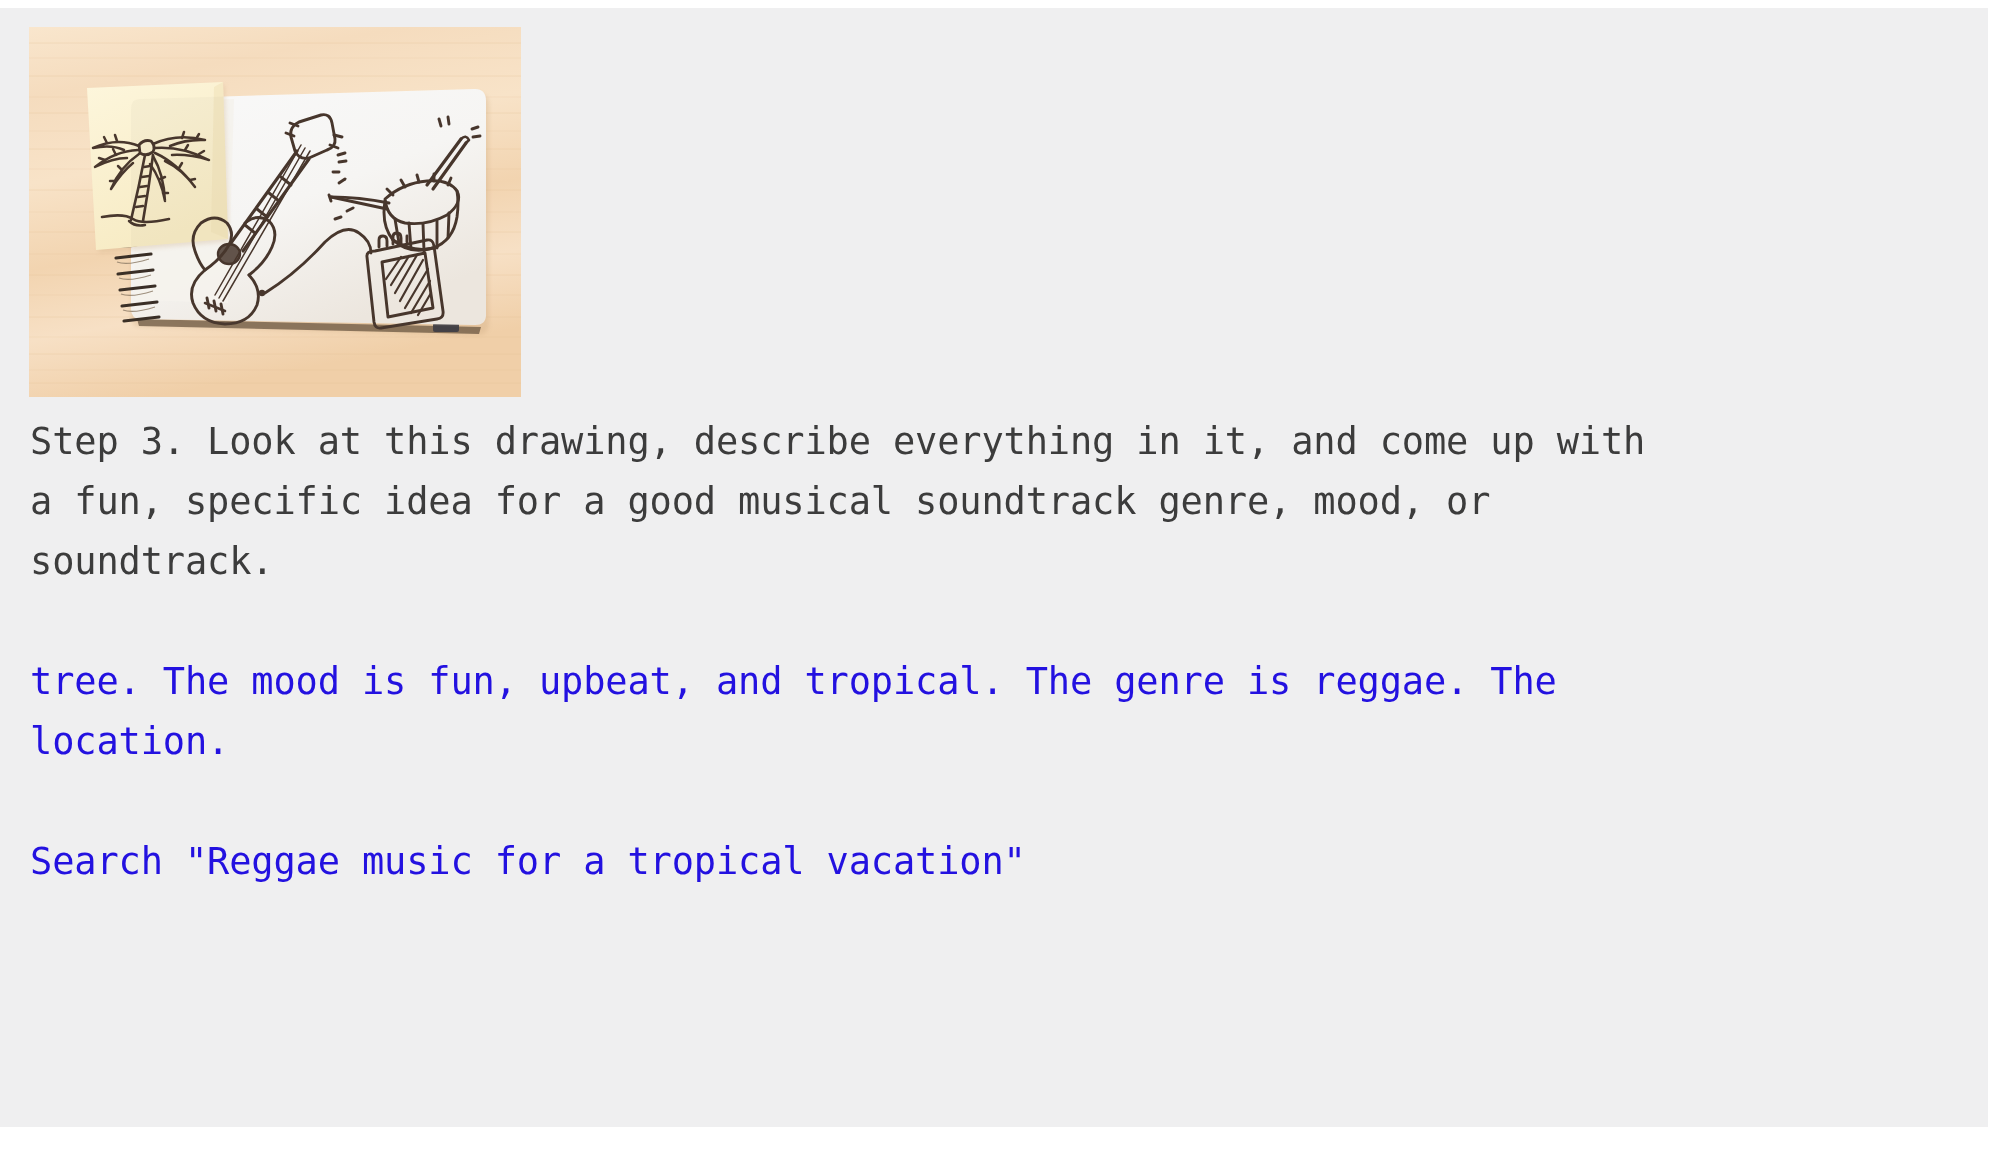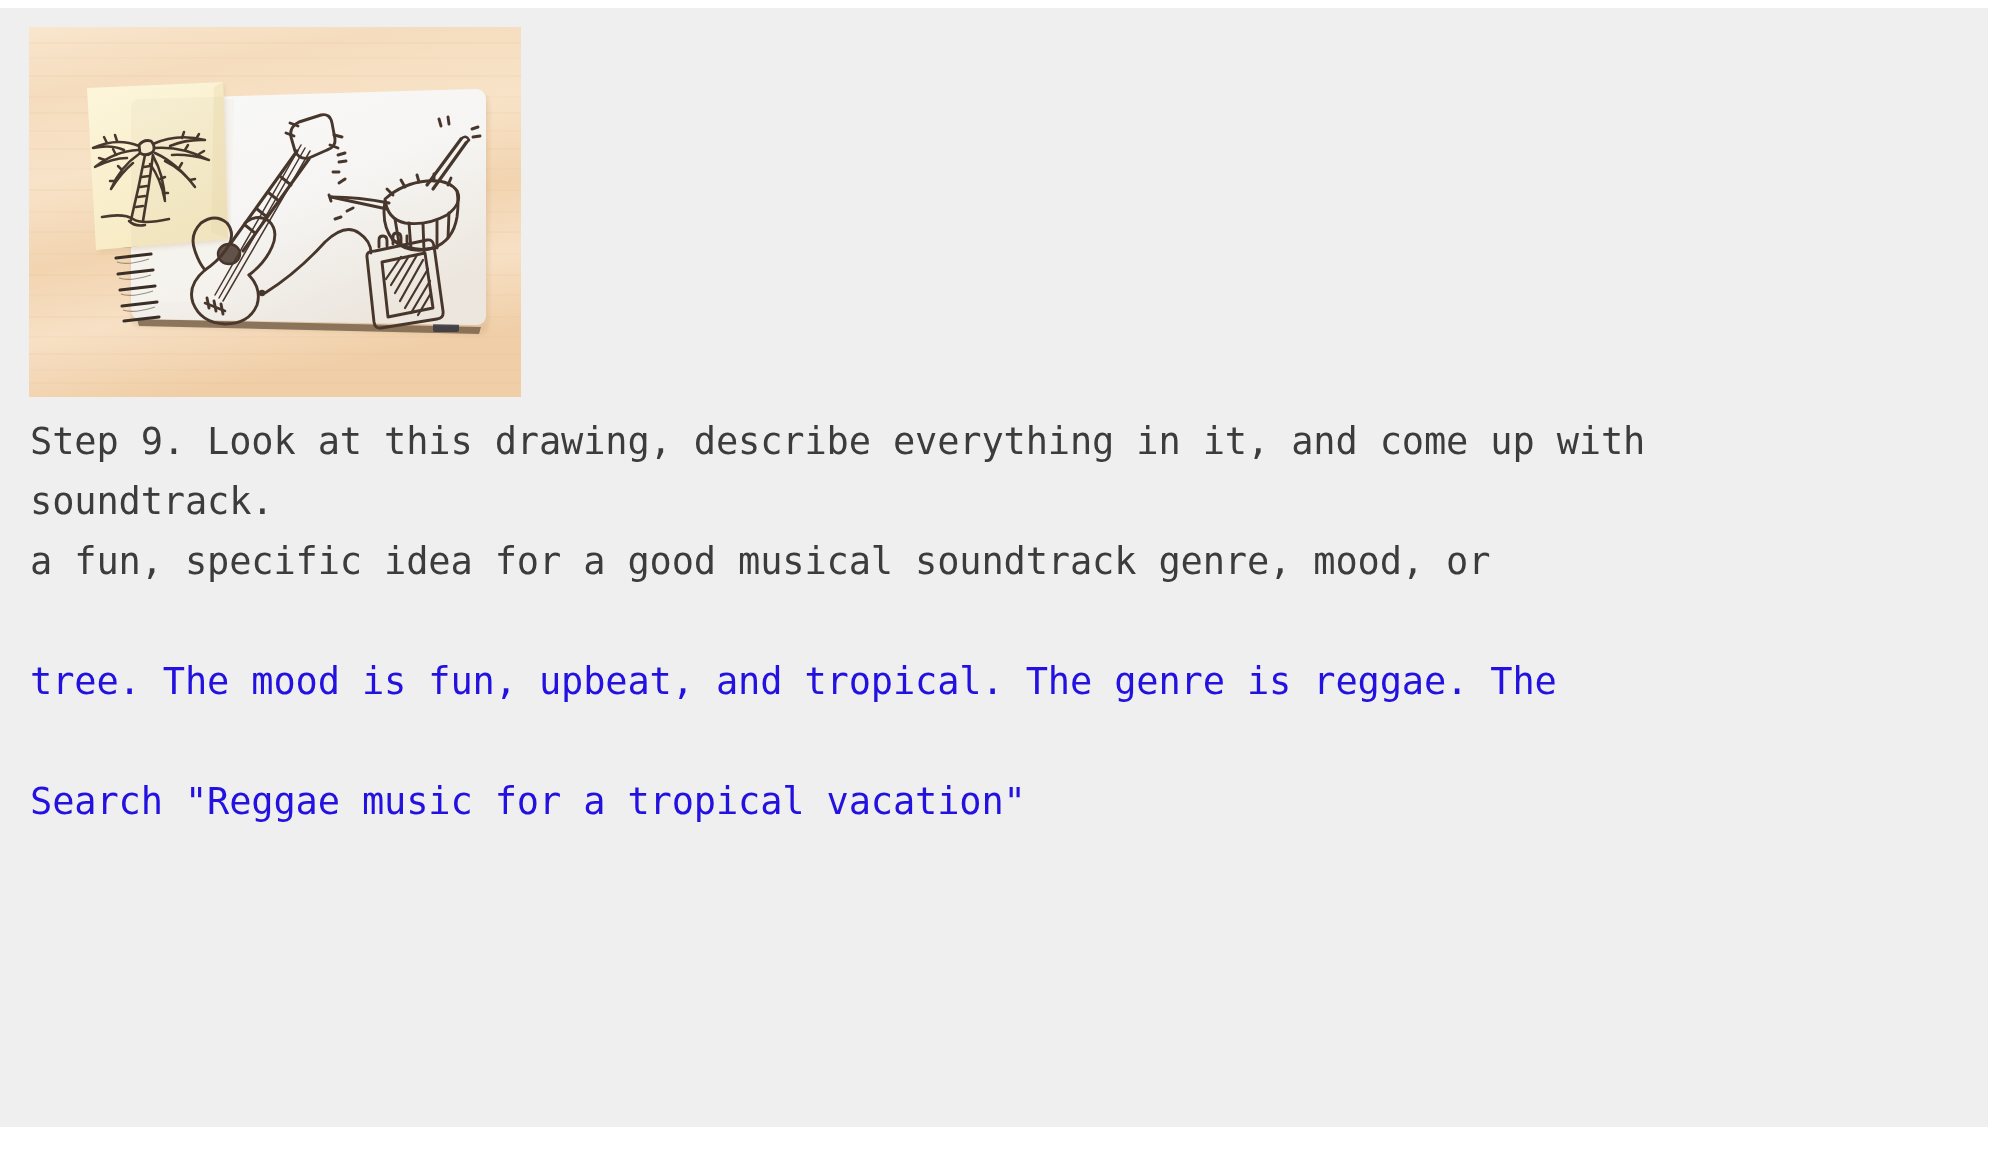--- a/index.html
+++ b/index.html
@@ -303,26 +303,27 @@
 
         <path d="M236 266 Q268 246 296 215 Q316 196 330 206 Q342 214 342 226" stroke-width="2.8"></path>
       </g>
 
       <path d="M110 72 L446 62 Q457 62 457 74 L457 288 Q457 298 446 298 L112 292 Q102 292 102 282 L102 82 Q102 72 110 72 Z" fill="#000000" opacity="0.025"></path>
     </svg>
   </div>
 
   <div id="transcript">
 
-    <div class="line user">Step 9. Look at this drawing, describe everything in it, and come up with</div>
+    <div class="line user">Step 3. Look at this drawing, describe everything in it, and come up with</div>
+    <div class="line user">a fun, specific idea for a good musical soundtrack genre, mood, or</div>
     <div class="line user">soundtrack.</div>
-    <div class="line user">a fun, specific idea for a good musical soundtrack genre, mood, or</div>
 
     <div class="line blank"> </div>
 
     <div class="line model">tree. The mood is fun, upbeat, and tropical. The genre is reggae. The</div>
+    <div class="line model">location.</div>
 
     <div class="line blank"> </div>
 
     <div class="line model">Search "Reggae music for a tropical vacation"</div>
   </div>
 
 </div>
 
 </body></html>

